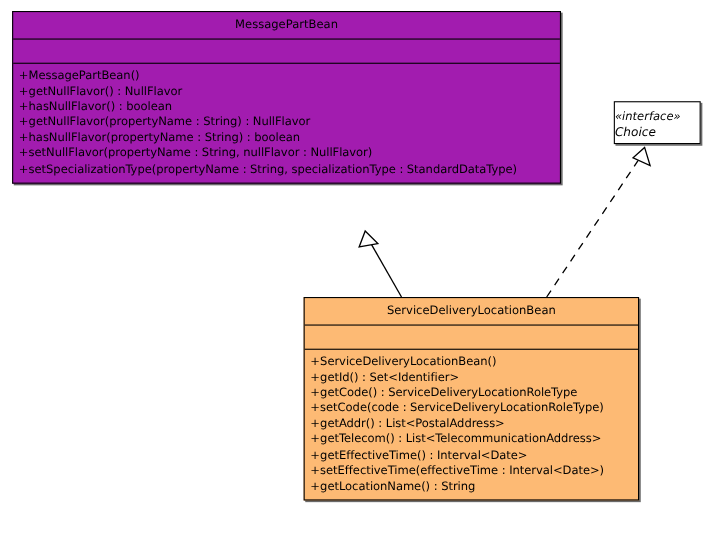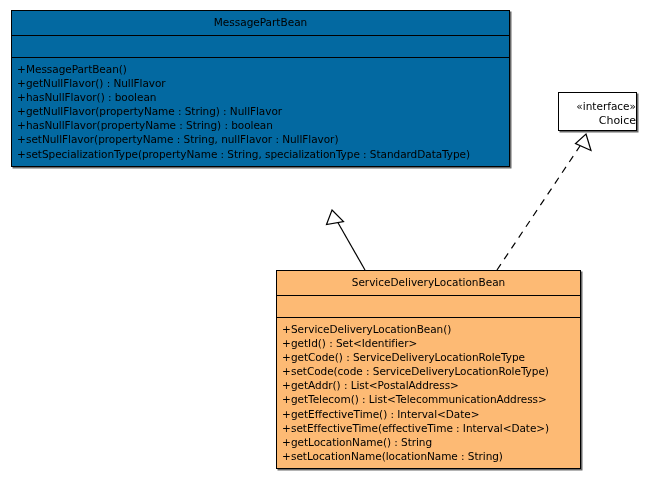--- a/index.html
+++ b/index.html
@@ -30,21 +30,21 @@
     top: 0;
     width: 652px;
     height: 485px;
     pointer-events: none;
   }
 
   .uml-class {
     position: absolute;
     box-sizing: border-box;
     border: 1px solid #000000;
-    background: #0369a1;
+    background: #a21caf;
     box-shadow: 1.5px 1.5px 0 rgba(80,80,80,0.85);
   }
 
   .uml-class.tinted {
     background: #fdba74;
   }
 
   .class-name-row {
     box-sizing: border-box;
     text-align: center;
@@ -81,22 +81,23 @@
     width: 9px;
   }
 
   
   .uml-interface {
     position: absolute;
     box-sizing: border-box;
     border: 1px solid #000000;
     background: #ffffff;
     box-shadow: 1.5px 1.5px 0 rgba(80,80,80,0.85);
-    text-align: right;
+    text-align: left;
     padding-top: 6px;
+    font-style: italic;
   }
   .uml-interface .iface-stereo {
     font-size: 10.5px;
     line-height: 14px;
     color: #000000;
     white-space: nowrap;
   }
   .uml-interface .iface-name {
     font-size: 11px;
     line-height: 15px;
@@ -147,17 +148,16 @@
     <div class="class-ops-row">
       <div class="op-line"><span class="vis">+</span><span>ServiceDeliveryLocationBean()</span></div>
       <div class="op-line"><span class="vis">+</span><span>getId() : Set&lt;Identifier&gt;</span></div>
       <div class="op-line"><span class="vis">+</span><span>getCode() : ServiceDeliveryLocationRoleType</span></div>
       <div class="op-line"><span class="vis">+</span><span>setCode(code : ServiceDeliveryLocationRoleType)</span></div>
       <div class="op-line"><span class="vis">+</span><span>getAddr() : List&lt;PostalAddress&gt;</span></div>
       <div class="op-line"><span class="vis">+</span><span>getTelecom() : List&lt;TelecommunicationAddress&gt;</span></div>
       <div class="op-line"><span class="vis">+</span><span>getEffectiveTime() : Interval&lt;Date&gt;</span></div>
       <div class="op-line"><span class="vis">+</span><span>setEffectiveTime(effectiveTime : Interval&lt;Date&gt;)</span></div>
       <div class="op-line"><span class="vis">+</span><span>getLocationName() : String</span></div>
-      <div class="op-line"><span class="vis">+</span><span>setLocationName(locationName : String)</span></div>
     </div>
   </div>
 
 </div>
 
 </body></html>

